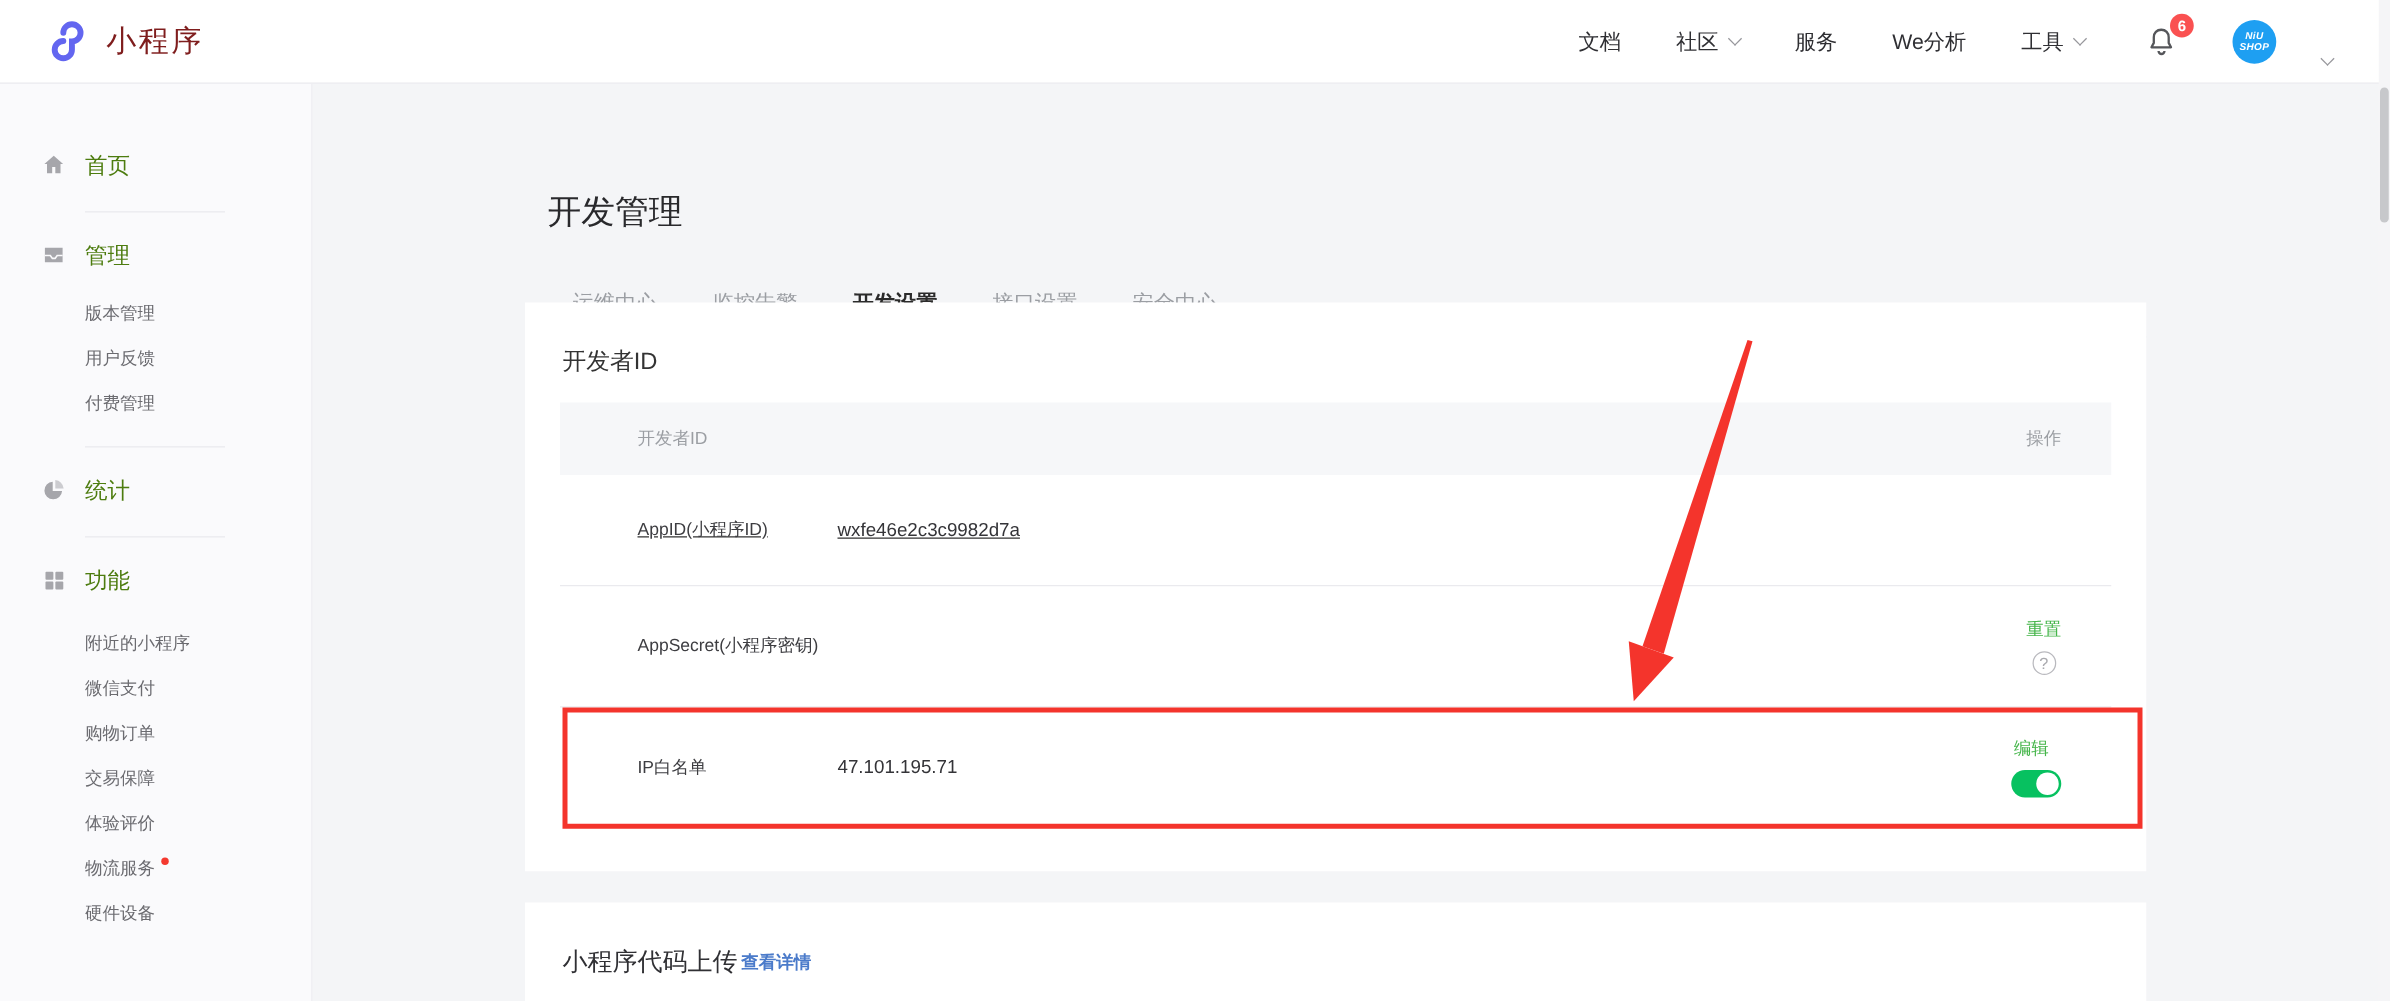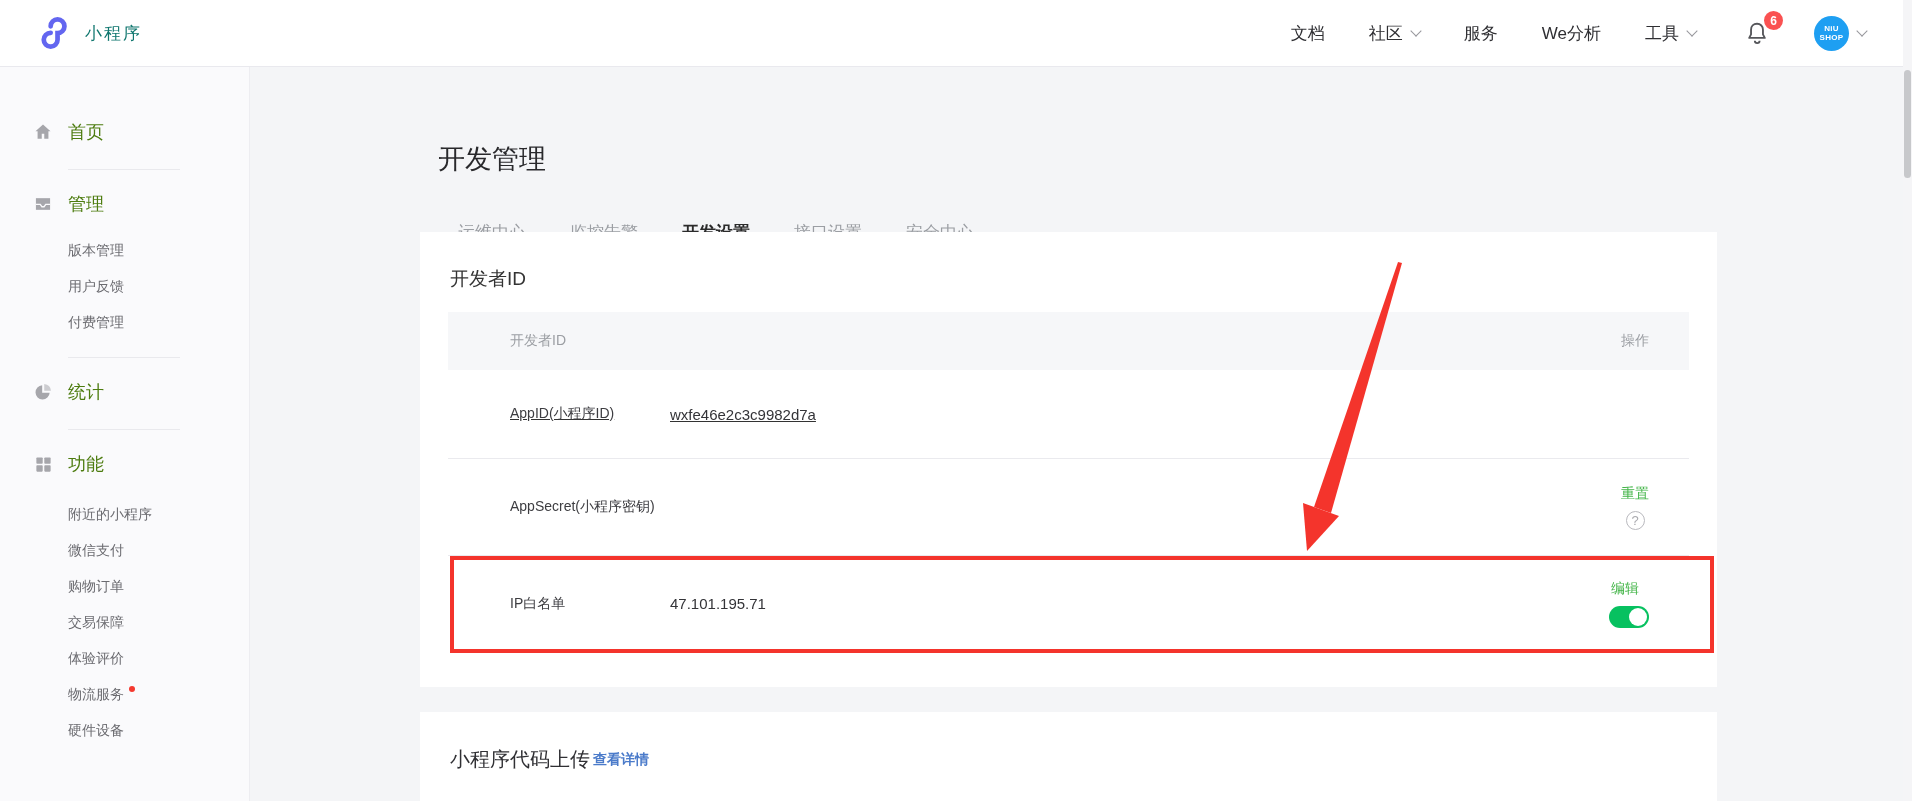--- a/index.html
+++ b/index.html
@@ -4,48 +4,48 @@
 <style>
   * { margin:0; padding:0; box-sizing:border-box; }
   html,body { width:1912px; height:801px; overflow:hidden; }
   body { font-family:"Liberation Sans","DejaVu Sans",sans-serif; background:#f4f5f7; position:relative; color:#333; }
 
   
   .header { position:absolute; top:0; left:0; width:1912px; height:67px; background:#fff;
             border-bottom:1px solid #e9e9ee; display:flex; align-items:center;
             justify-content:space-between; padding:0 46px 0 38px; z-index:10; }
   .logo-wrap { display:flex; align-items:center; gap:13px; cursor:pointer; }
-  .logo-text { font-size:17px; color:#0f766e; letter-spacing:2px; }
+  .logo-text { font-size:24px; color:#7f1d1d; letter-spacing:2px; }
   .nav { display:flex; align-items:center; gap:44px; }
   .nav-item { font-size:17px; color:#2f2f33; display:flex; align-items:center; cursor:pointer; white-space:nowrap; }
   .chev { width:8px; height:8px; border-right:1.6px solid #97979c; border-bottom:1.6px solid #97979c;
           transform:rotate(45deg); margin-left:9px; margin-top:-5px; }
   .bell-wrap { position:relative; margin-left:4px; cursor:pointer; }
   .badge { position:absolute; top:-9px; right:-13px; min-width:19px; height:19px; border-radius:10px;
            background:#fa5151; color:#fff; font-size:12px; display:flex; align-items:center;
            justify-content:center; padding:0 5px; font-weight:bold; }
-  .avatar-group { display:flex; align-items:center; gap:0; cursor:pointer; }
+  .avatar-group { display:flex; align-items:flex-end; gap:28px; cursor:pointer;font-style:italic; }
   .avatar { width:35px; height:35px; border-radius:50%; background:#1e9ff2; color:#fff;
             display:flex; flex-direction:column; align-items:center; justify-content:center;
             font-weight:bold; font-size:8px; line-height:9px; letter-spacing:.3px; }
 
   
   .sidebar { position:absolute; top:67px; left:0; width:250px; height:734px; background:#fafafc;
              border-right:1px solid #ededf1; padding-top:44px; overflow:hidden; }
   .side-main { display:flex; align-items:center; height:42px; padding-left:33px;
                font-size:18px; color:#4d7c0f; cursor:pointer; }
   .side-main .sicon { width:20px; height:20px; margin-right:15px; display:flex; align-items:center; justify-content:center; }
   .side-sub { margin-top:8px; }
   .side-sub-item { height:36px; display:flex; align-items:center; padding-left:68px;
                    font-size:14px; color:#6b6b70; cursor:pointer; }
   .side-div { height:1px; background:#e9e9ed; margin:16px 0 13px 68px; width:112px; }
   .dot-badge { width:6px; height:6px; border-radius:50%; background:#f4392f; margin:-12px 0 0 5px; }
 
   
-  .main { position:absolute; left:250px; top:57px; width:1662px; height:734px; }
+  .main { position:absolute; left:250px; top:67px; width:1662px; height:734px; }
   .page-title { position:absolute; left:188px; top:84px; font-size:27px; color:#29292c; }
   .tabs { position:absolute; left:188px; top:158px; width:1279px; border-bottom:1px solid #e5e6e9;
           display:flex; gap:36px; padding-left:16px; }
   .tab { font-size:17px; color:#9b9ea3; padding:6px 4px 13px; border-bottom:3px solid transparent;
          margin-bottom:-1px; cursor:pointer; white-space:nowrap; }
   .tab.active { color:#2b2b2b; font-weight:bold; border-bottom-color:#07c160; }
 
   .card1 { position:absolute; left:170px; top:175px; width:1297px; height:455px; background:#fff; }
   .card-heading { margin:34px 0 0 30px; font-size:19px; color:#333; }
   .table { margin:20px 28px 0; }

